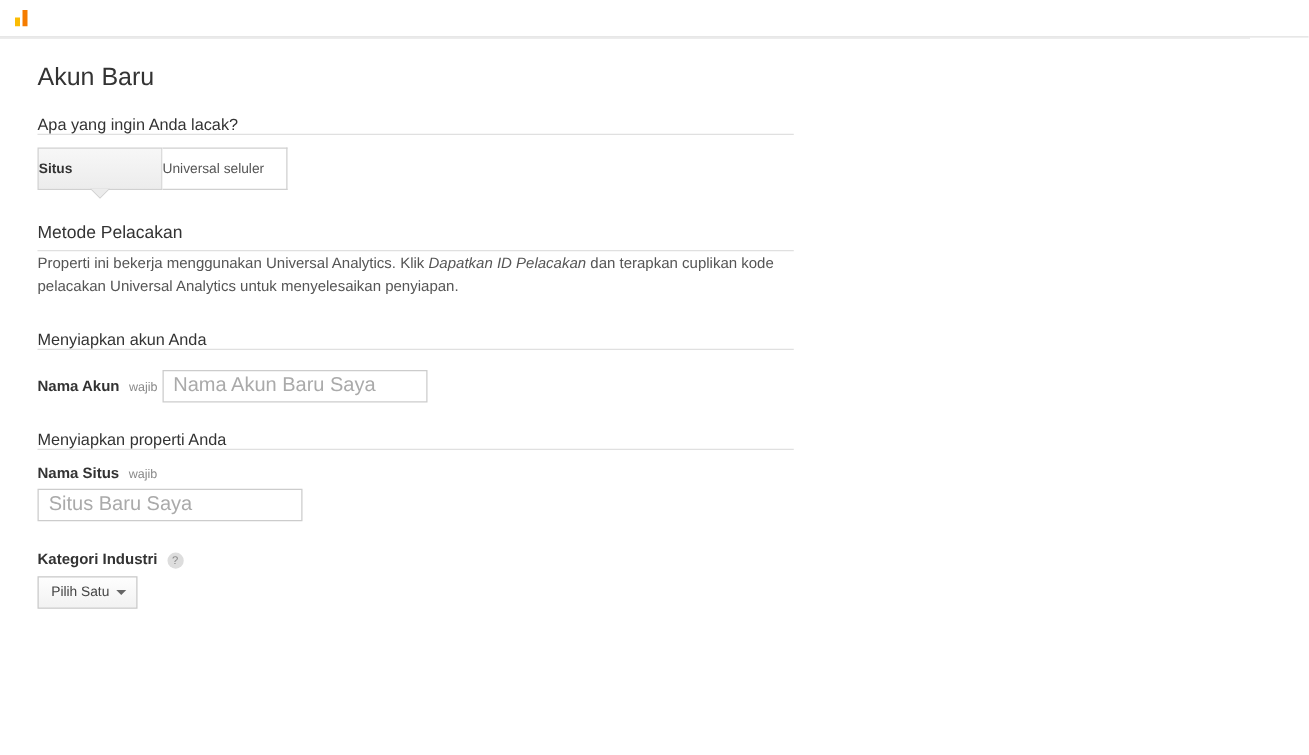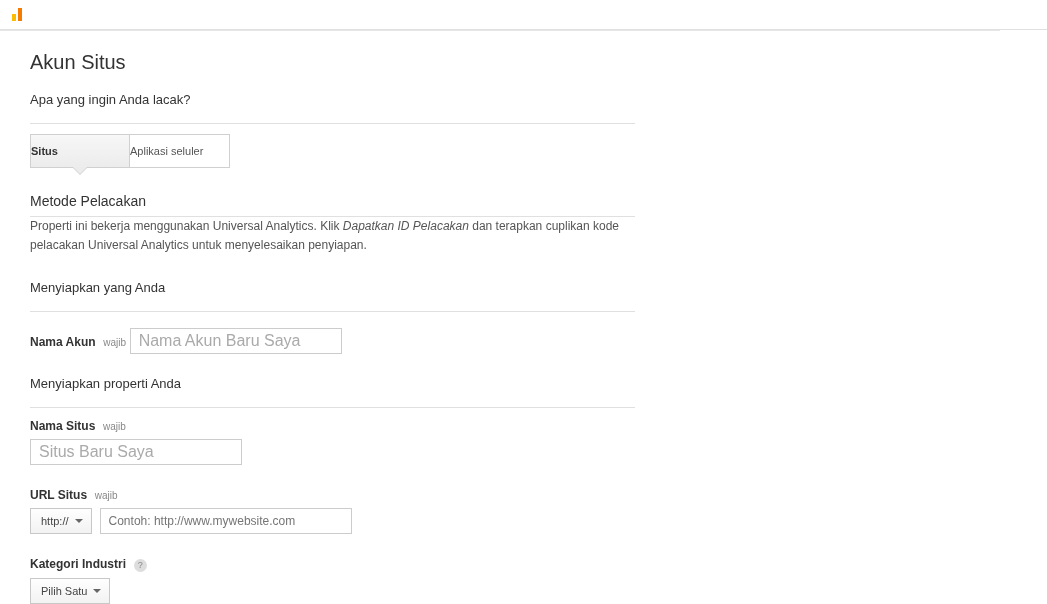--- a/index.html
+++ b/index.html
@@ -5,21 +5,21 @@
     * { box-sizing: border-box; margin: 0; padding: 0; }
     body { font-family: Arial, sans-serif; font-size: 13px; color: #333; background: #fff; }
     
     .topbar { height: 30px; border-bottom: 1px solid #e0e0e0; padding: 6px 10px; }
     .logo-icon { display: inline-block; }
     
     .main { border-top: 1px solid #e6e6e6; padding: 20px 0 60px 30px; max-width: 1000px; }
     
     .page-title { font-size: 20px; font-weight: normal; color: #333; margin-bottom: 18px; }
     
-    .section-heading { font-size: 13px; color: #333; padding-bottom: 16px; border-bottom: 1px solid #e0e0e0; max-width: 605px; margin-bottom: 10px; }
+    .section-heading { font-size: 13px; color: #333; padding-bottom: 0; border-bottom: 1px solid #e0e0e0; max-width: 605px; margin-bottom: 10px; }
     
     .tab-row { display: flex; margin-bottom: 25px; position: relative; }
     .tab { width: 100px; height: 34px; border: 1px solid #d0d0d0; display: flex; align-items: center; font-size: 11px; color: #555; background: #fff; cursor: pointer; position: relative; }
     .tab.active { background: linear-gradient(#f7f7f7, #ececec); font-weight: bold; color: #333; }
     .tab.active::after { content: ''; position: absolute; bottom: -7px; left: 50%; transform: translateX(-50%); width: 0; height: 0; border-left: 7px solid transparent; border-right: 7px solid transparent; border-top: 7px solid #ececec; }
     .tab.active::before { content: ''; position: absolute; bottom: -8px; left: 50%; transform: translateX(-50%); width: 0; height: 0; border-left: 8px solid transparent; border-right: 8px solid transparent; border-top: 8px solid #d0d0d0; }
     .tab + .tab { border-left: none; }
     
     .section-title-md { font-size: 14px; color: #333; margin-bottom: 3px; }
     .section-border { border-bottom: 1px solid #e0e0e0; max-width: 605px; margin-bottom: 0; padding-bottom: 4px; }
@@ -49,66 +49,56 @@
 <div class="topbar">
   <span class="logo-icon">
     <svg width="16" height="16" viewBox="0 0 16 16">
       <rect x="2" y="8" width="4" height="7" fill="#fbbc04"></rect>
       <rect x="8" y="2" width="4" height="13" fill="#f57c00"></rect>
     </svg>
   </span>
 </div>
 
 <div class="main">
-  <h1 class="page-title">Akun Situs</h1>
+  <h1 class="page-title">Akun Baru</h1>
 
   <div class="section-heading">Apa yang ingin Anda lacak?</div>
 
   <div class="tab-row">
     <div class="tab active">
         <span>Situs</span>
       </div>
     <div class="tab">
-        <span>Aplikasi seluler</span>
+        <span>Universal seluler</span>
       </div>
   </div>
 
   <div class="section-border">
     <div class="section-title-md">Metode Pelacakan</div>
   </div>
   <p class="desc">
     <span>Properti ini bekerja menggunakan Universal Analytics. Klik </span><span class="em">Dapatkan ID Pelacakan</span><span> dan terapkan cuplikan kode pelacakan Universal Analytics untuk menyelesaikan penyiapan.</span>
   </p>
 
-  <div class="section-heading">Menyiapkan yang Anda</div>
+  <div class="section-heading">Menyiapkan akun Anda</div>
 
   <div class="field-group">
     <span class="field-label">Nama Akun</span>
     <span class="field-req">wajib</span>
     <input class="text-input input-md" type="text" placeholder="Nama Akun Baru Saya" style="">
   </div>
 
   <div class="section-heading">Menyiapkan properti Anda</div>
 
   <div class="field-group">
     <span class="field-label">Nama Situs</span>
     <span class="field-req">wajib</span><br>
     <input class="text-input input-md" type="text" placeholder="Situs Baru Saya" style="">
   </div>
 
-  <div class="field-group">
-    <span class="field-label">URL Situs</span>
-    <span class="field-req">wajib</span><br>
-    <div class="row-inline">
-      <div class="select">
-          <span>http://</span>
-        </div>
-      <input class="url-input" type="text" placeholder="Contoh: http://www.mywebsite.com" style="">
-    </div>
-  </div>
 
   <div class="field-group">
     <span class="field-label">Kategori Industri</span>
     <span class="help-icon">?</span><br>
     <div class="select">
         <span>Pilih Satu</span>
       </div>
   </div>
 
 </div>

